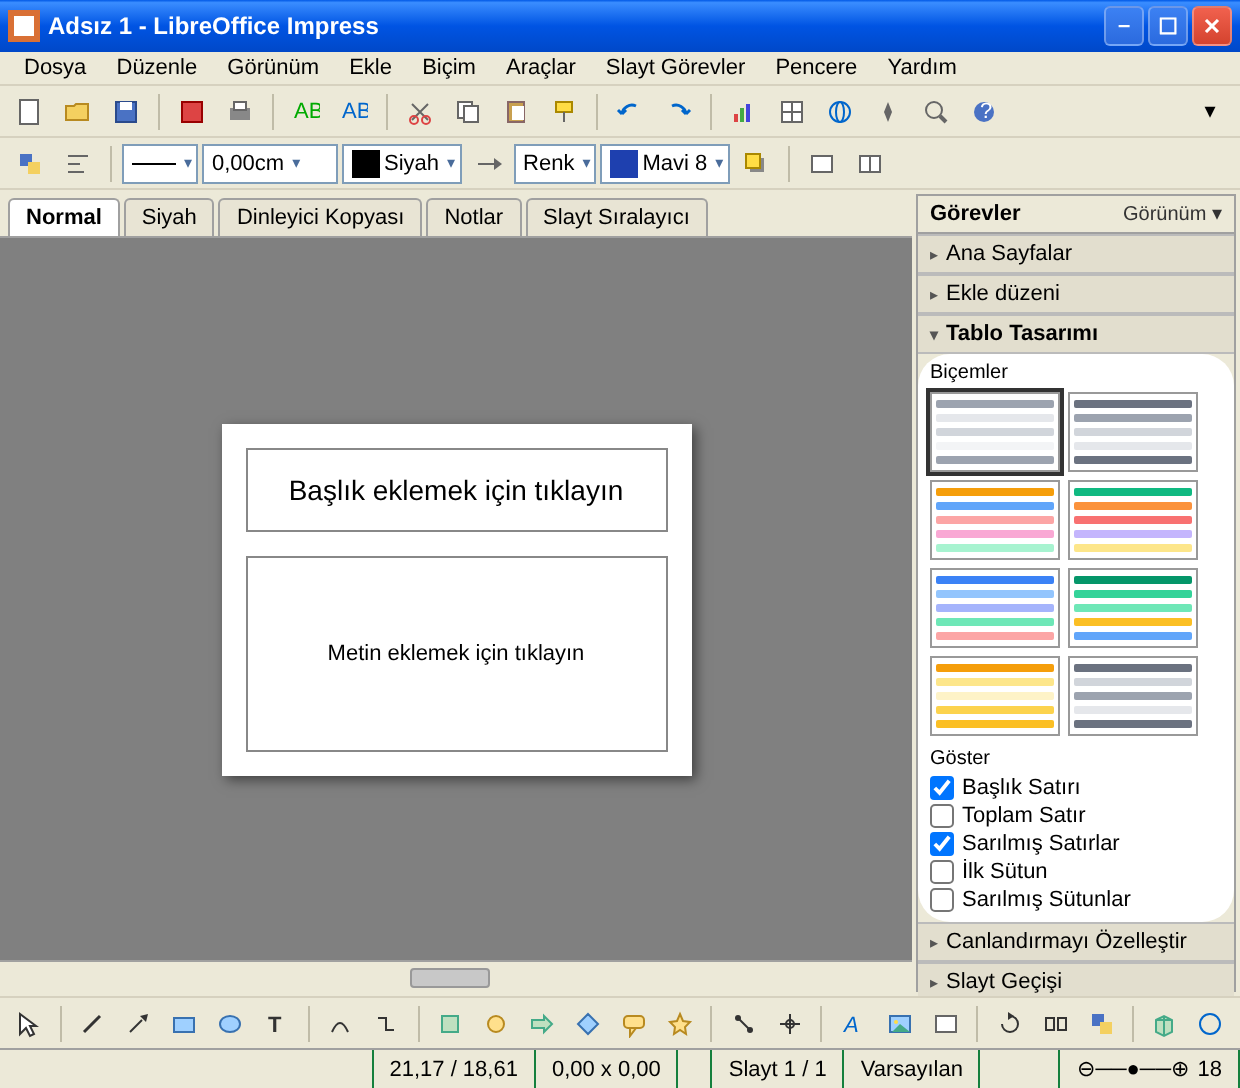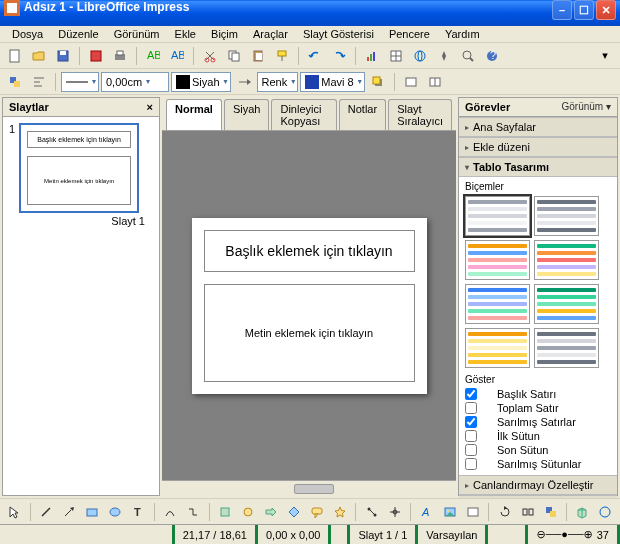--- a/index.html
+++ b/index.html
@@ -1,19 +1,19 @@
 <!DOCTYPE html>
 <html><head>
 <meta charset="utf-8">
 <style>
 * { margin: 0; padding: 0; box-sizing: border-box; font-family: Tahoma, sans-serif; font-size: 11px; }
 body { width: 620px; height: 544px; background: #ECE9D8; overflow: hidden; display: flex; flex-direction: column; }
 
 
-.titlebar { background: linear-gradient(to bottom, #0058E6 0%, #3A8DFF 5%, #0054E3 50%, #0048C8 100%); height: 26px; display: flex; align-items: flex-start; padding: 0 4px; }
+.titlebar { background: linear-gradient(to bottom, #0058E6 0%, #3A8DFF 5%, #0054E3 50%, #0048C8 100%); height: 26px; display: flex; align-items: center; padding: 0 4px; }
 .titlebar .appicon { width: 16px; height: 16px; margin-right: 4px; }
 .titlebar .title { color: white; font-weight: bold; flex: 1; font-size: 12px; }
 .winbtns { display: flex; gap: 2px; }
 .winbtn { width: 20px; height: 20px; border-radius: 3px; display: flex; align-items: center; justify-content: center; color: white; font-weight: bold; font-size: 11px; border: 1px solid rgba(255,255,255,0.3); }
 .winbtn.min, .winbtn.max { background: linear-gradient(#3C81F3,#2B6ADE); }
 .winbtn.close { background: linear-gradient(#F1614E,#D4432E); }
 
 
 .menubar { background: #ECE9D8; padding: 2px 6px; border-bottom: 1px solid #D6D1BF; }
 .menubar span { padding: 3px 6px; cursor: default; }
@@ -53,36 +53,36 @@
 .hscroll { height: 16px; background: #ECE9D8; border-top: 1px solid #A0A0A0; position: relative; }
 .hscroll-thumb { position: absolute; left: 45%; width: 40px; height: 10px; top: 3px; background: #C8C8C8; border: 1px solid #999; border-radius: 2px; }
 
 
 .taskpane { width: 160px; border: 1px solid #A0A0A0; margin: 2px; background: #ECE9D8; display: flex; flex-direction: column; font-size: 11px; }
 .taskpane .header { display: flex; justify-content: space-between; padding: 3px 6px; border-bottom: 1px solid #A0A0A0; font-weight: bold; }
 .taskpane .header .view { font-weight: normal; font-size: 10px; color: #333; }
 .section-head { padding: 3px 6px; border-top: 1px solid #BBB; border-bottom: 1px solid #BBB; background: #E2DECE; display: flex; align-items: center; gap: 4px; cursor: pointer; }
 .section-head.bold { font-weight: bold; }
 .tri { font-size: 8px; color: #555; }
-.section-body { padding: 4px 6px; background: white; }
+.section-body { padding: 4px 6px; background: white; border-radius: 16px; }
 .styles-label { font-size: 10px; margin-bottom: 4px; }
 .style-grid { display: grid; grid-template-columns: repeat(2, 65px); gap: 4px; margin-bottom: 6px; }
 .style-swatch { width: 65px; height: 40px; border: 1px solid #999; display: flex; flex-direction: column; justify-content: space-around; padding: 2px; }
 .style-swatch.selected { outline: 2px solid #333; }
 .style-swatch .row { height: 4px; border-radius: 1px; }
 .show-label { font-size: 10px; margin: 4px 0 2px; }
-.chk { display: flex; align-items: center; gap: 20px; font-size: 10px; padding: 1px 0; }
+.chk { display: flex; align-items: center; gap: 4px; font-size: 10px; padding: 1px 0; }
 .chk input { width: 12px; height: 12px; }
 
 
 .bottombar { height: 26px; background: #ECE9D8; border-top: 1px solid #D6D1BF; display: flex; align-items: center; gap: 2px; padding: 0 4px; }
 
 
 .statusbar { height: 20px; background: #ECE9D8; border-top: 1px solid #A0A0A0; display: flex; align-items: center; font-size: 10px; }
-.statusbar .cell { border-right: 3px solid #15803d; padding: 0 8px; height: 100%; display: flex; align-items: center; }
+.statusbar .cell { border-right: 1px solid #15803d; padding: 0 8px; height: 100%; display: flex; align-items: center; }
 
 
 svg { display: block; }
 </style>
 </head>
 <body>
 
 <div class="titlebar">
   <svg class="appicon" viewBox="0 0 16 16">
       <rect width="16" height="16" fill="#D97035"></rect>
@@ -96,21 +96,21 @@
   </div>
 </div>
 
 <div class="menubar">
   <span>Dosya</span>
   <span>Düzenle</span>
   <span>Görünüm</span>
   <span>Ekle</span>
   <span>Biçim</span>
   <span>Araçlar</span>
-  <span>Slayt Gösterisi</span>
+  <span>Slayt Görevler</span>
   <span>Pencere</span>
   <span>Yardım</span>
 </div>
 
 <div class="toolbar">
   <div class="tbtn">
       <svg width="14" height="14" viewBox="0 0 14 14">
         <rect x="2" y="1" width="9" height="12" fill="white" stroke="#666"></rect>
       </svg>
     </div>
@@ -287,36 +287,20 @@
   <div class="tbtn">
       <svg width="14" height="14">
         <rect x="2" y="3" width="10" height="8" fill="white" stroke="#666"></rect>
         <line x1="7" y1="3" x2="7" y2="11" stroke="#666"></line>
       </svg>
     </div>
 </div>
 
 <div class="main">
 
-  <div class="slidepanel">
-    <div class="header">
-      <span>Slaytlar</span>
-      <span style="cursor:pointer">×</span>
-    </div>
-    <div class="body">
-      <div class="thumb-wrap">
-        <div class="thumb-num">1</div>
-        <div class="thumb">
-          <div class="tbox">Başlık eklemek için tıklayın</div>
-          <div class="tbox body">Metin eklemek için tıklayın</div>
-        </div>
-      </div>
-      <div class="thumb-label">Slayt 1</div>
-    </div>
-  </div>
 
   <div class="editarea">
     <div class="tabs">
       <div class="tab active">Normal</div>
       <div class="tab">Siyah</div>
       <div class="tab">Dinleyici Kopyası</div>
       <div class="tab">Notlar</div>
       <div class="tab">Slayt Sıralayıcı</div>
     </div>
     <div class="canvas-wrap">
@@ -420,24 +404,20 @@
           <label class="chk">
             <input type="checkbox" checked="" style="">
             <span>Sarılmış Satırlar</span>
           </label>
           <label class="chk">
             <input type="checkbox" style="">
             <span>İlk Sütun</span>
           </label>
           <label class="chk">
             <input type="checkbox" style="">
-            <span>Son Sütun</span>
-          </label>
-          <label class="chk">
-            <input type="checkbox" style="">
             <span>Sarılmış Sütunlar</span>
           </label>
         </div>
     </div>
     <div class="section-head">
         <span class="tri">▸</span>
         <span>Canlandırmayı Özelleştir</span>
       </div>
     <div class="section-head">
         <span class="tri">▸</span>
@@ -591,15 +571,15 @@
 <div class="statusbar">
   <div class="cell" style="flex:1"></div>
   <div class="cell">21,17 / 18,61</div>
   <div class="cell">0,00 x 0,00</div>
   <div class="cell" style="width:16px"></div>
   <div class="cell">Slayt 1 / 1</div>
   <div class="cell">Varsayılan</div>
   <div class="cell" style="width:40px"></div>
   <div class="cell">
       <span style="margin-right:4px">⊖──●──⊕</span>
-      <span>37</span>
+      <span>18</span>
     </div>
 </div>
 
 </body></html>

